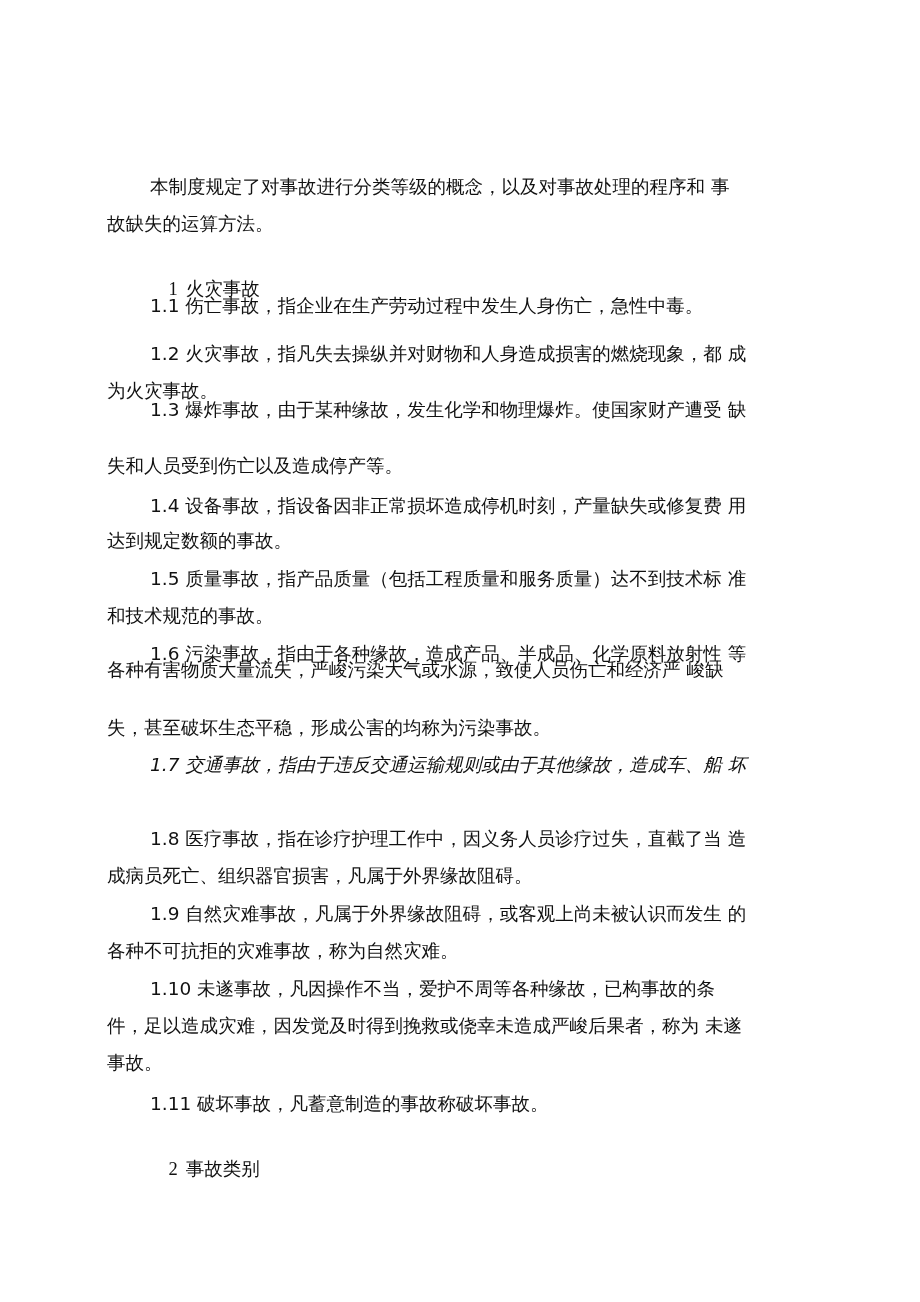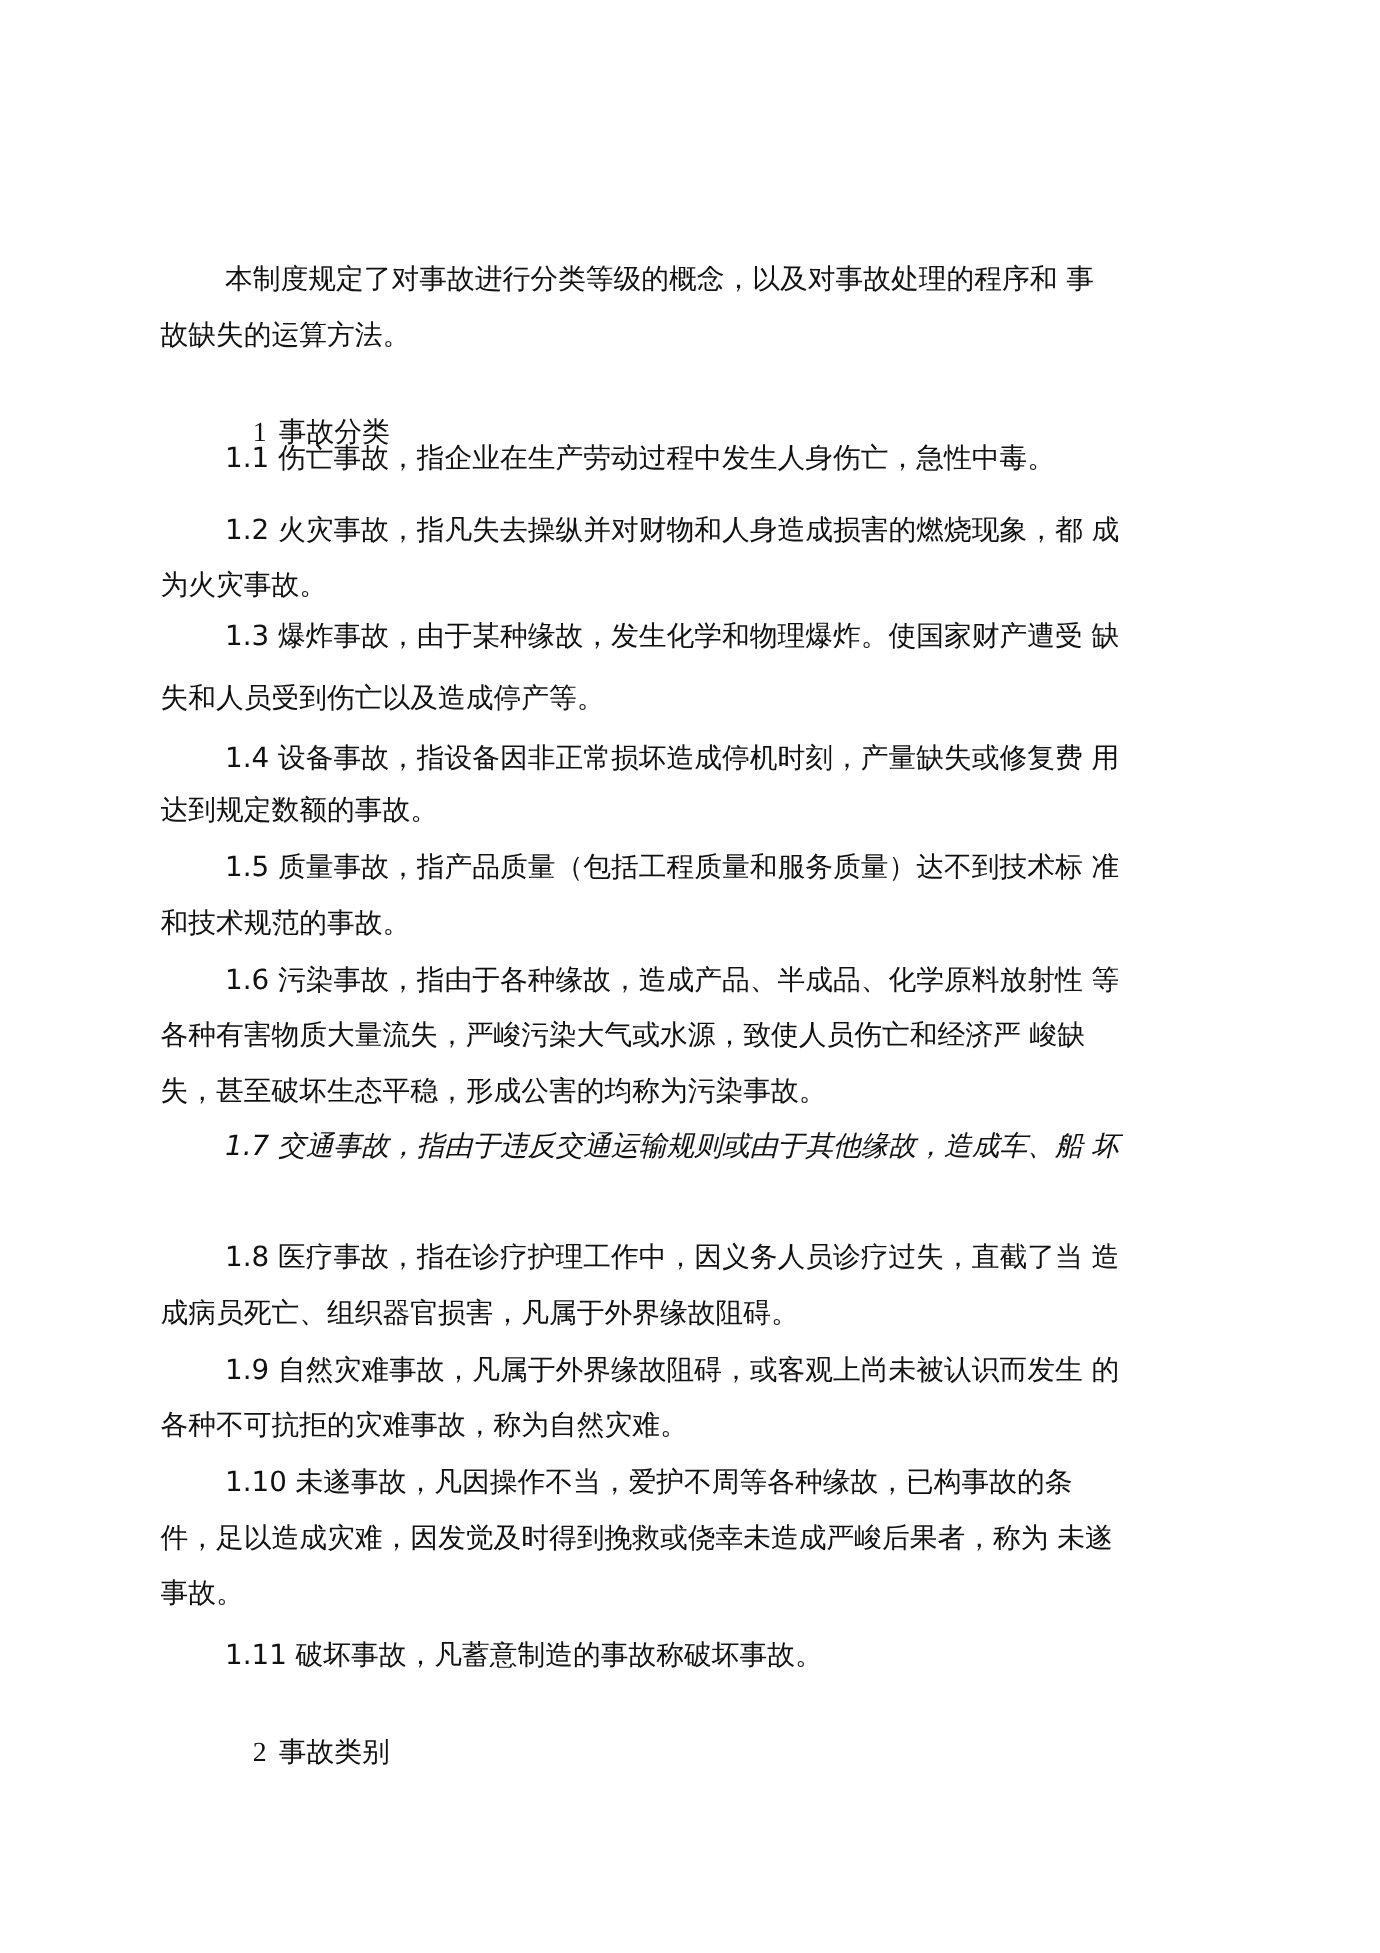--- a/index.html
+++ b/index.html
@@ -25,39 +25,39 @@
 </style>
 </head>
 <body>
 
 <div class="page">
 
   <div class="line indent" style="top:135px;">本制度规定了对事故进行分类等级的概念，以及对事故处理的程序和 事</div>
   <div class="line" style="top:172px;">故缺失的运算方法。</div>
 
   <div class="line indent heading" style="top:213px;">
-    <span class="num">1</span><span style="font-family:'DejaVu Sans',sans-serif;">事故分类</span>
+    <span class="num">1</span><span style="font-family:'DejaVu Sans',sans-serif;">火灾事故</span>
   </div>
 
   <div class="line indent" style="top:254px;">1.1 伤亡事故，指企业在生产劳动过程中发生人身伤亡，急性中毒。</div>
 
   <div class="line indent" style="top:302px;">1.2 火灾事故，指凡失去操纵并对财物和人身造成损害的燃烧现象，都 成</div>
   <div class="line" style="top:339px;">为火灾事故。</div>
 
-  <div class="line indent" style="top:373px;">1.3 爆炸事故，由于某种缘故，发生化学和物理爆炸。使国家财产遭受 缺</div>
+  <div class="line indent" style="top:358px;">1.3 爆炸事故，由于某种缘故，发生化学和物理爆炸。使国家财产遭受 缺</div>
   <div class="line" style="top:414px;">失和人员受到伤亡以及造成停产等。</div>
 
   <div class="line indent" style="top:454px;">1.4 设备事故，指设备因非正常损坏造成停机时刻，产量缺失或修复费 用</div>
   <div class="line" style="top:489px;">达到规定数额的事故。</div>
 
   <div class="line indent" style="top:527px;">1.5 质量事故，指产品质量（包括工程质量和服务质量）达不到技术标 准</div>
   <div class="line" style="top:564px;">和技术规范的事故。</div>
 
   <div class="line indent" style="top:602px;">1.6 污染事故，指由于各种缘故，造成产品、半成品、化学原料放射性 等</div>
-  <div class="line" style="top:639px;">各种有害物质大量流失，严峻污染大气或水源，致使人员伤亡和经济严 峻缺</div>
+  <div class="line" style="top:618px;">各种有害物质大量流失，严峻污染大气或水源，致使人员伤亡和经济严 峻缺</div>
   <div class="line" style="top:676px;">失，甚至破坏生态平稳，形成公害的均称为污染事故。</div>
 
   <div class="line indent" style="top:713px;font-style:italic;">1.7 交通事故，指由于违反交通运输规则或由于其他缘故，造成车、船 坏</div>
 
   <div class="line indent" style="top:787px;">1.8 医疗事故，指在诊疗护理工作中，因义务人员诊疗过失，直截了当 造</div>
   <div class="line" style="top:824px;">成病员死亡、组织器官损害，凡属于外界缘故阻碍。</div>
 
   <div class="line indent" style="top:862px;">1.9 自然灾难事故，凡属于外界缘故阻碍，或客观上尚未被认识而发生 的</div>
   <div class="line" style="top:899px;">各种不可抗拒的灾难事故，称为自然灾难。</div>
 

